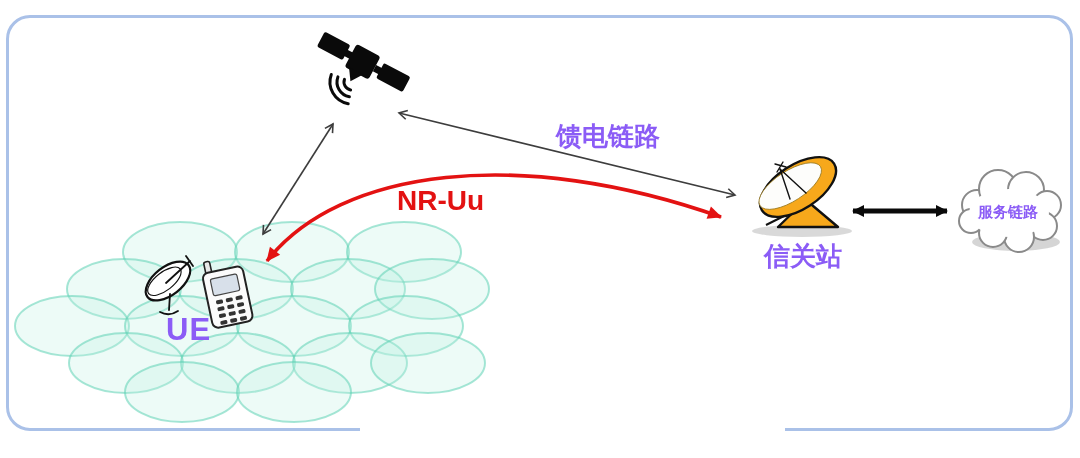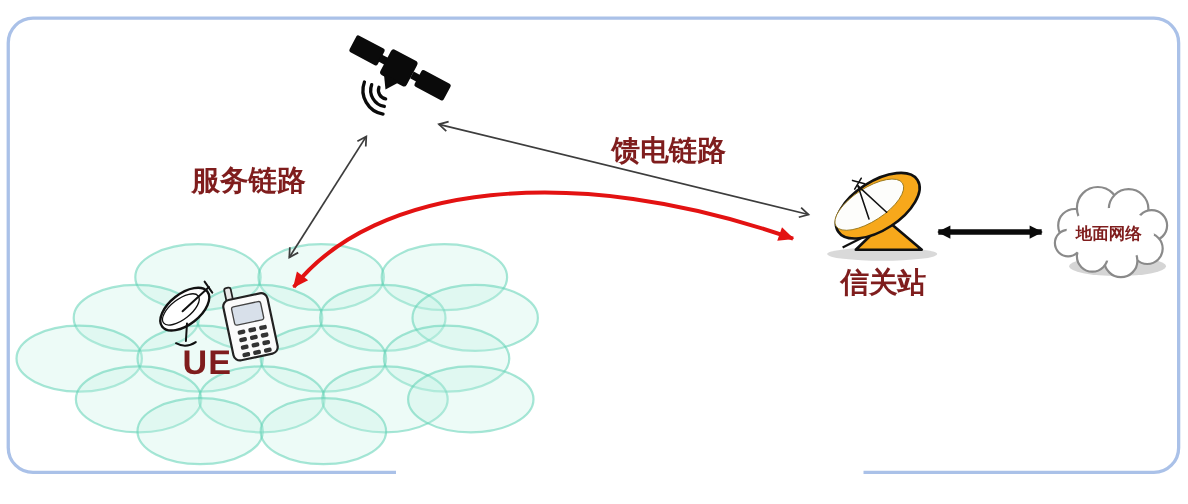--- a/index.html
+++ b/index.html
@@ -9,21 +9,21 @@
   }
   .frame{
     position:absolute;left:6px;top:15px;width:1061px;height:410px;
     border:3px solid var(--frame-blue,#aac1e8);border-radius:24px;
     background:transparent;
   }
   .frame-gap-cover{
     position:absolute;left:360px;top:424px;width:425px;height:12px;background:#ffffff;
   }
   .art{position:absolute;left:0;top:0;}
-  .lbl{position:absolute;font-weight:bold;color:#7f1d1d;white-space:nowrap;}
+  .lbl{position:absolute;font-weight:bold;color:#8b5cf6;white-space:nowrap;}
   .lbl-service{left:174px;top:147px;font-size:26px;}
   .lbl-feeder{left:556px;top:119px;font-size:26px;}
   .lbl-nruu{left:397px;top:185px;font-size:28px;color:var(--nruu-red,#e31212);}
   .lbl-gateway{left:764px;top:239px;font-size:26px;text-align:center;}
   .lbl-ue{left:166px;top:312px;font-size:31px;letter-spacing:1px;}
   .lbl-cloud{left:960px;top:203px;width:96px;text-align:center;font-size:15px;}
   .lbl-title{
     left:420px;top:406px;width:300px;text-align:center;font-size:28px;
     color:var(--title-gray,#7c7c7c);
   }
@@ -150,19 +150,19 @@
         <circle cx="1047" cy="205" r="14"></circle>
         <circle cx="1043" cy="226" r="14"></circle>
         <circle cx="1019" cy="237" r="15"></circle>
         <circle cx="993" cy="233" r="14"></circle>
         <circle cx="971" cy="221" r="12"></circle>
       </g>
       <ellipse cx="1009" cy="213" rx="40" ry="24" fill="#ffffff"></ellipse>
     </g>
   </svg>
 
-  <div class="lbl lbl-service">服务链路</div>
   <div class="lbl lbl-feeder">馈电链路</div>
+  <div class="lbl lbl-nruu">NR-Uu</div>
   <div class="lbl lbl-gateway">信关站</div>
   <div class="lbl lbl-ue">UE</div>
-  <div class="lbl lbl-cloud">地面网络</div>
+  <div class="lbl lbl-cloud">服务链路</div>
 
 </div>
 
 </body></html>

